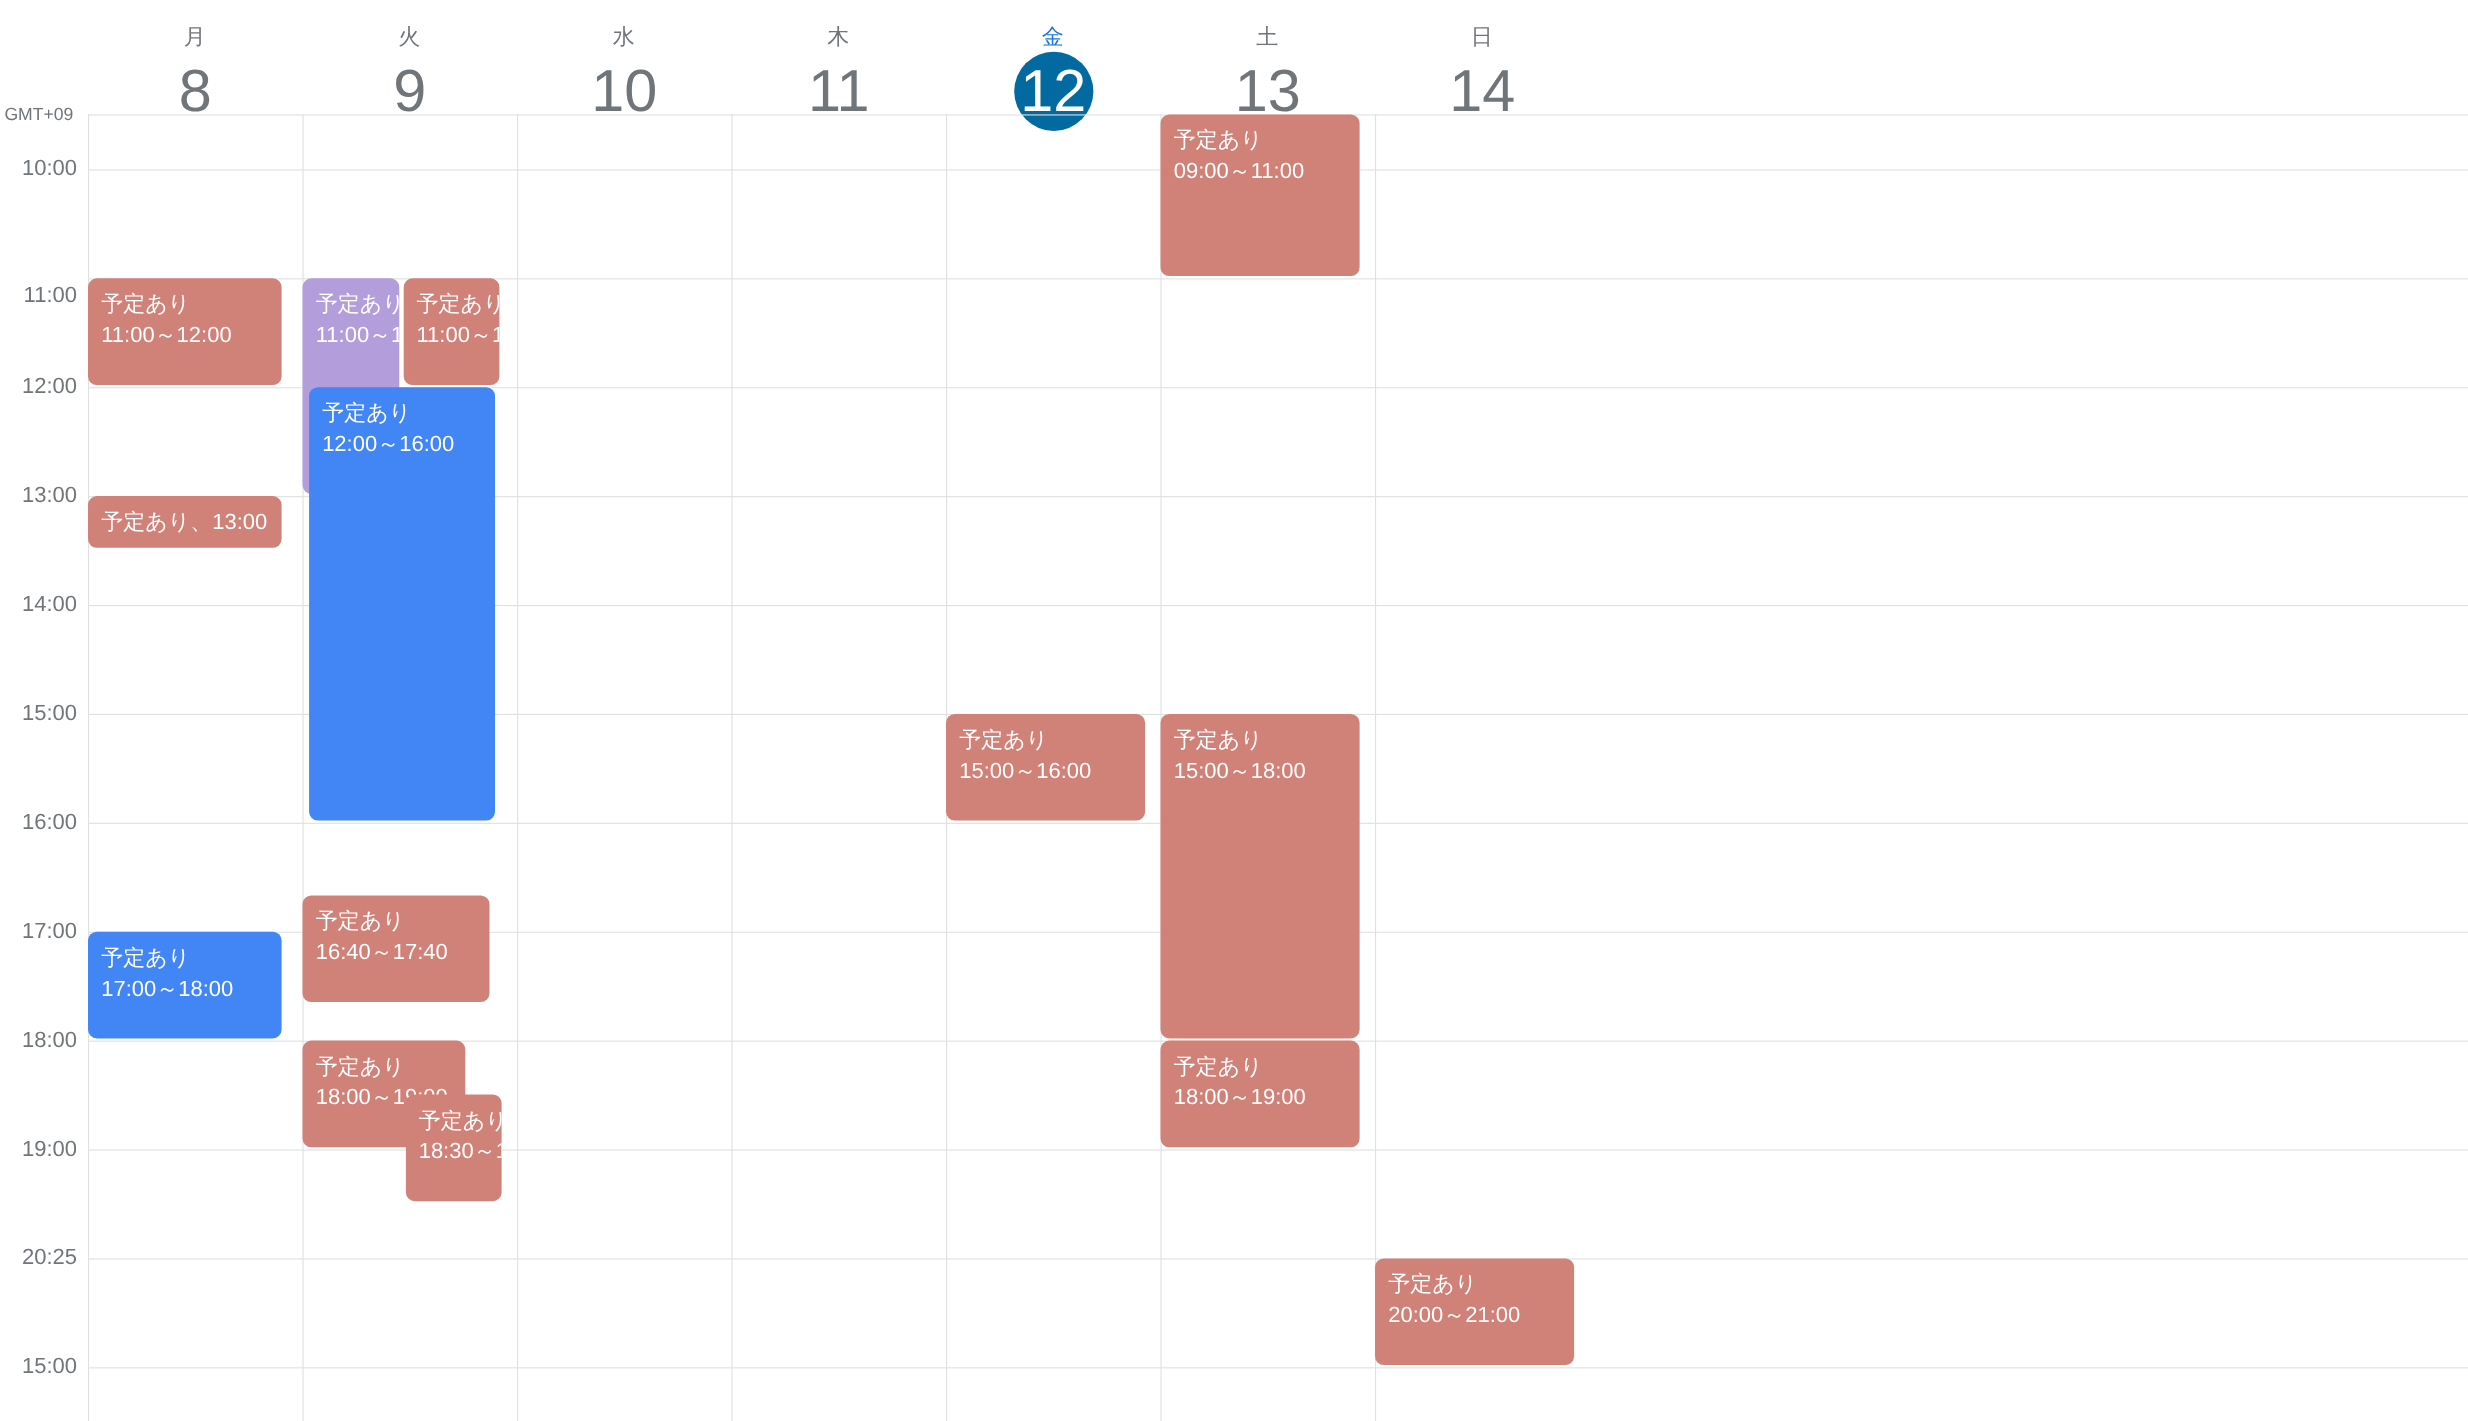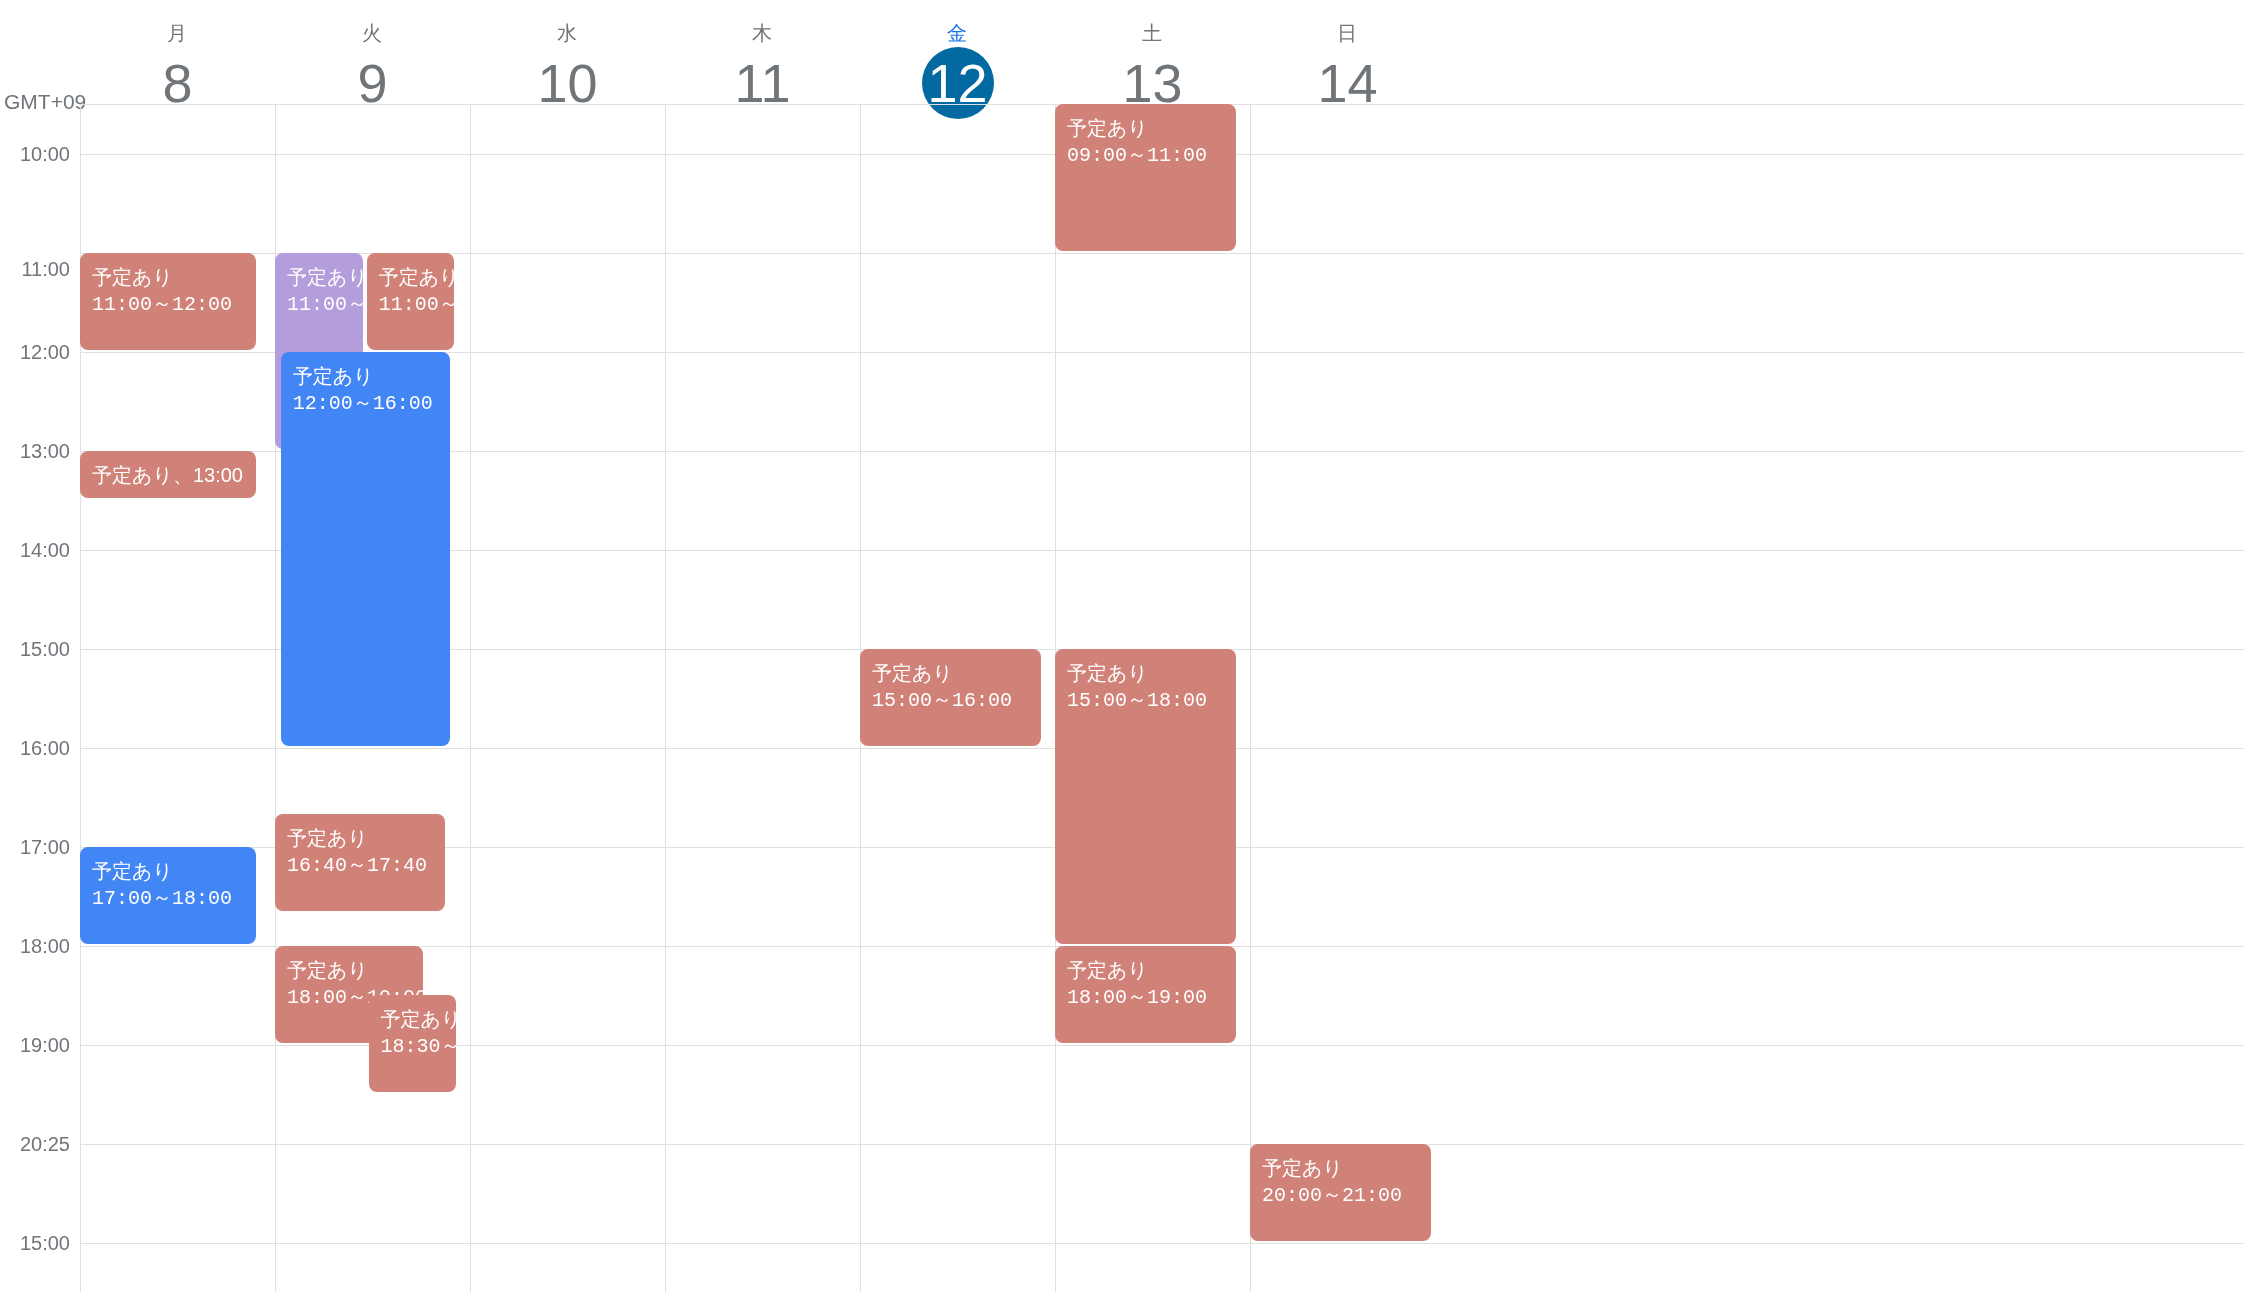--- a/index.html
+++ b/index.html
@@ -2,41 +2,41 @@
 <html><head>
 <meta charset="utf-8">
 <style>
   *{box-sizing:border-box;margin:0;padding:0;font-family:"Helvetica Neue",Arial,"Hiragino Kaku Gothic ProN","Hiragino Sans","Meiryo",sans-serif;}
   body{background:#fff;color:#3c4043;}
   .calendar{position:relative;width:2244px;height:1292px;}
 
   
   .header{position:absolute;top:0;left:0;right:0;height:104px;}
   .gutter-head{position:absolute;top:0;left:0;width:80px;height:104px;}
-  .tz-label{position:absolute;left:4px;bottom:-10px;font-size:21px;color:#70757a;}
+  .tz-label{position:absolute;left:4px;bottom:-10px;font-size:16px;color:#70757a;}
   .day-head{position:absolute;top:0;height:104px;width:195px;text-align:center;}
   .dow{font-size:20px;color:#70757a;letter-spacing:1px;margin-top:20px;}
   .dnum{font-size:54px;color:#70757a;font-weight:400;line-height:72px;}
   .today .dow{color:#1a73e8;}
   .today .dnum{color:#fff;background:#0369a1;border-radius:50%;width:72px;height:72px;display:inline-flex;align-items:center;justify-content:center;}
 
   
   .grid{position:absolute;top:104px;left:0;right:0;bottom:0;}
   .time-gutter{position:absolute;left:0;top:0;bottom:0;width:80px;}
   .time-label{position:absolute;right:10px;font-size:20px;color:#70757a;transform:translateY(-50%);}
   .hline{position:absolute;left:80px;right:0;height:0;border-top:1px solid #e0e0e0;}
   .vline{position:absolute;top:0;bottom:0;width:0;border-left:1px solid #e0e0e0;}
   
   .cols{position:absolute;left:80px;right:0;top:0;bottom:0;}
   .col{position:absolute;top:0;bottom:0;width:195px;padding-left:40px;}
 
   
   .event{position:absolute;border-radius:8px;padding:10px 12px;color:#fff;font-size:20px;line-height:28px;overflow:hidden;white-space:nowrap;cursor:pointer;}
   .event .title{display:block;}
-  .event .time{display:block;font-family:Liberation Mono, monospace;}
+  .event .time{display:block;}
   .ev-red{background:#d08178;}
   .ev-blue{background:#4285f4;}
   .ev-purple{background:#b39ddb;}
 </style>
 </head>
 <body>
 
 <div class="calendar">
   <div class="header">
     <div class="gutter-head">

